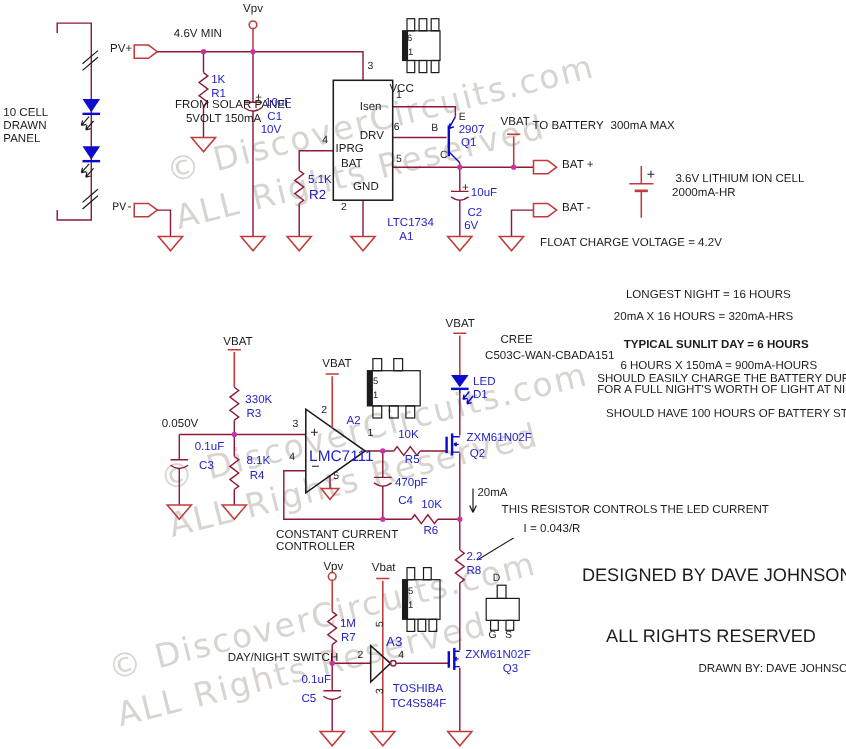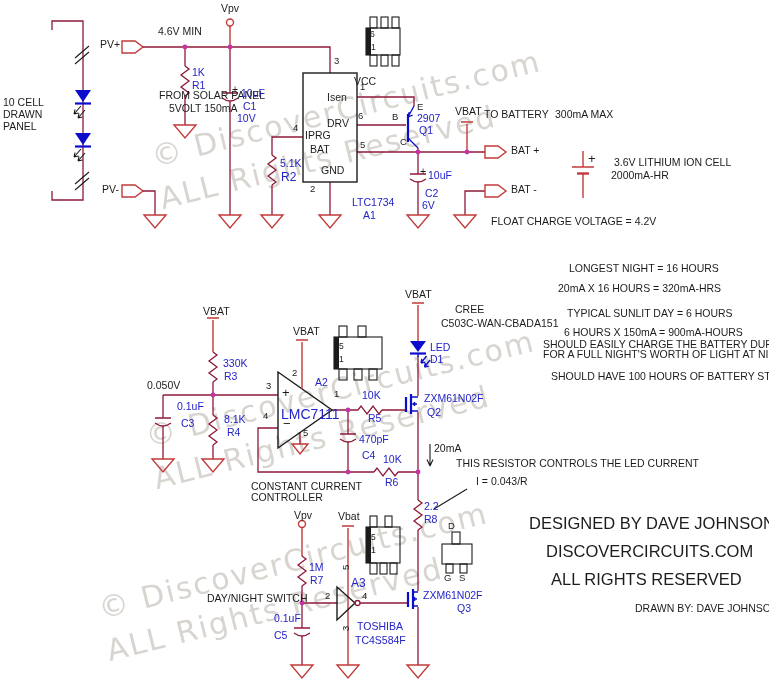--- a/index.html
+++ b/index.html
@@ -270,21 +270,21 @@
       <circle class="jd" cx="348" cy="410" r="2.4"></circle>
       <circle class="jd" cx="348" cy="472" r="2.4"></circle>
       <circle class="jd" cx="418" cy="472" r="2.4"></circle>
       <circle class="jd" cx="302" cy="603" r="2.4"></circle>
     </g>
   </svg>
 
   <div id="labels">
       <div class="lbl" style="left: 221px; top: 3px; font-size: 10.5px; color: var(--ink);">Vpv</div>
       <div class="lbl" style="left: 100px; top: 39px; font-size: 10.5px; color: var(--ink);">PV+</div>
-      <div class="lbl" style="left: 102px; top: 184px; font-size: 10.5px; color: var(--ink);">PV-</div>
+      <div class="lbl" style="left: 102px; top: 184px; font-size: 10.5px; color: var(--ink); font-family: Liberation Mono, monospace;">PV-</div>
       <div class="lbl" style="left: 158px; top: 26px; font-size: 10.5px; color: var(--ink);">4.6V MIN</div>
       <div class="lbl" style="left: 159px; top: 90px; font-size: 10.5px; color: var(--ink);">FROM SOLAR PANEL</div>
       <div class="lbl" style="left: 169px; top: 103px; font-size: 10.5px; color: var(--ink);">5VOLT 150mA</div>
       <div class="lbl" style="left: 3px; top: 97px; font-size: 10.5px; color: var(--ink);">10 CELL</div>
       <div class="lbl" style="left: 3px; top: 109px; font-size: 10.5px; color: var(--ink);">DRAWN</div>
       <div class="lbl" style="left: 3px; top: 121px; font-size: 10.5px; color: var(--ink);">PANEL</div>
       <div class="lbl" style="left: 192px; top: 67px; font-size: 10.5px; color: var(--comp_text);">1K</div>
       <div class="lbl" style="left: 192px; top: 80px; font-size: 10.5px; color: var(--comp_text);">R1</div>
       <div class="lbl" style="left: 232px; top: 84px; font-size: 10.5px; color: var(--ink);">+</div>
       <div class="lbl" style="left: 241px; top: 88px; font-size: 10.5px; color: var(--comp_text);">10uF</div>
@@ -361,21 +361,21 @@
       <div class="lbl" style="left: 430px; top: 354px; font-size: 10.5px; color: var(--comp_text);">D1</div>
       <div class="lbl" style="left: 424px; top: 393px; font-size: 10.5px; color: var(--comp_text);">ZXM61N02F</div>
       <div class="lbl" style="left: 427px; top: 407px; font-size: 10.5px; color: var(--comp_text);">Q2</div>
       <div class="lbl" style="left: 434px; top: 443px; font-size: 10.5px; color: var(--ink);">20mA</div>
       <div class="lbl" style="left: 456px; top: 458px; font-size: 10.5px; color: var(--ink);">THIS RESISTOR CONTROLS THE LED CURRENT</div>
       <div class="lbl" style="left: 476px; top: 476px; font-size: 10.5px; color: var(--ink);">I = 0.043/R</div>
       <div class="lbl" style="left: 424px; top: 501px; font-size: 10.5px; color: var(--comp_text);">2.2</div>
       <div class="lbl" style="left: 424px; top: 514px; font-size: 10.5px; color: var(--comp_text);">R8</div>
       <div class="lbl" style="left: 569px; top: 263px; font-size: 10.5px; color: var(--ink);">LONGEST NIGHT = 16 HOURS</div>
       <div class="lbl" style="left: 558px; top: 283px; font-size: 10.5px; color: var(--ink);">20mA X 16 HOURS = 320mA-HRS</div>
-      <div class="lbl" style="left: 567px; top: 308px; font-size: 10.5px; color: var(--ink);">TYPICAL SUNLIT DAY = 6 HOURS</div>
+      <div class="lbl" style="left: 567px; top: 308px; font-size: 10.5px; color: var(--ink); font-weight: bold;">TYPICAL SUNLIT DAY = 6 HOURS</div>
       <div class="lbl" style="left: 564px; top: 327px; font-size: 10.5px; color: var(--ink);">6 HOURS X 150mA = 900mA-HOURS</div>
       <div class="lbl" style="left: 543px; top: 339px; font-size: 10.5px; color: var(--ink);">SHOULD EASILY CHARGE THE BATTERY DURING THE DAY</div>
       <div class="lbl" style="left: 543px; top: 349px; font-size: 10.5px; color: var(--ink);">FOR A FULL NIGHT'S WORTH OF LIGHT AT NIGHT</div>
       <div class="lbl" style="left: 551px; top: 371px; font-size: 10.5px; color: var(--ink);">SHOULD HAVE 100 HOURS OF BATTERY STORAGE</div>
       <div class="lbl" style="left: 294px; top: 510px; font-size: 10.5px; color: var(--ink);">Vpv</div>
       <div class="lbl" style="left: 338px; top: 511px; font-size: 10.5px; color: var(--ink);">Vbat</div>
       <div class="lbl" style="left: 309px; top: 562px; font-size: 10.5px; color: var(--comp_text);">1M</div>
       <div class="lbl" style="left: 310px; top: 575px; font-size: 10.5px; color: var(--comp_text);">R7</div>
       <div class="lbl" style="left: 207px; top: 593px; font-size: 10.5px; color: var(--ink);">DAY/NIGHT SWITCH</div>
       <div class="lbl" style="left: 274px; top: 613px; font-size: 10.5px; color: var(--comp_text);">0.1uF</div>
@@ -388,17 +388,16 @@
       <div class="lbl" style="left: 357px; top: 621px; font-size: 10.5px; color: var(--comp_text);">TOSHIBA</div>
       <div class="lbl" style="left: 355px; top: 635px; font-size: 10.5px; color: var(--comp_text);">TC4S584F</div>
       <div class="lbl" style="left: 423px; top: 590px; font-size: 10.5px; color: var(--comp_text);">ZXM61N02F</div>
       <div class="lbl" style="left: 425px; top: 603px; font-size: 10.5px; color: var(--comp_text); margin-left: 32px;">Q3</div>
       <div class="lbl" style="left: 371px; top: 533px; font-size: 8.5px; color: var(--ink);">5</div>
       <div class="lbl" style="left: 371px; top: 546px; font-size: 8.5px; color: var(--ink);">1</div>
       <div class="lbl" style="left: 448px; top: 521px; font-size: 9.5px; color: var(--ink);">D</div>
       <div class="lbl" style="left: 444px; top: 573px; font-size: 9.5px; color: var(--ink);">G</div>
       <div class="lbl" style="left: 459px; top: 573px; font-size: 9.5px; color: var(--ink);">S</div>
       <div class="lbl" style="left: 529px; top: 515px; font-size: 16.5px; color: var(--ink);">DESIGNED BY DAVE JOHNSON</div>
-      <div class="lbl" style="left: 546px; top: 543px; font-size: 16.5px; color: var(--ink);">DISCOVERCIRCUITS.COM</div>
       <div class="lbl" style="left: 551px; top: 571px; font-size: 16.5px; color: var(--ink);">ALL RIGHTS RESERVED</div>
       <div class="lbl" style="left: 635px; top: 603px; font-size: 10.5px; color: var(--ink);">DRAWN BY: DAVE JOHNSON</div>
     </div>
 </div>
 
 </body></html>

